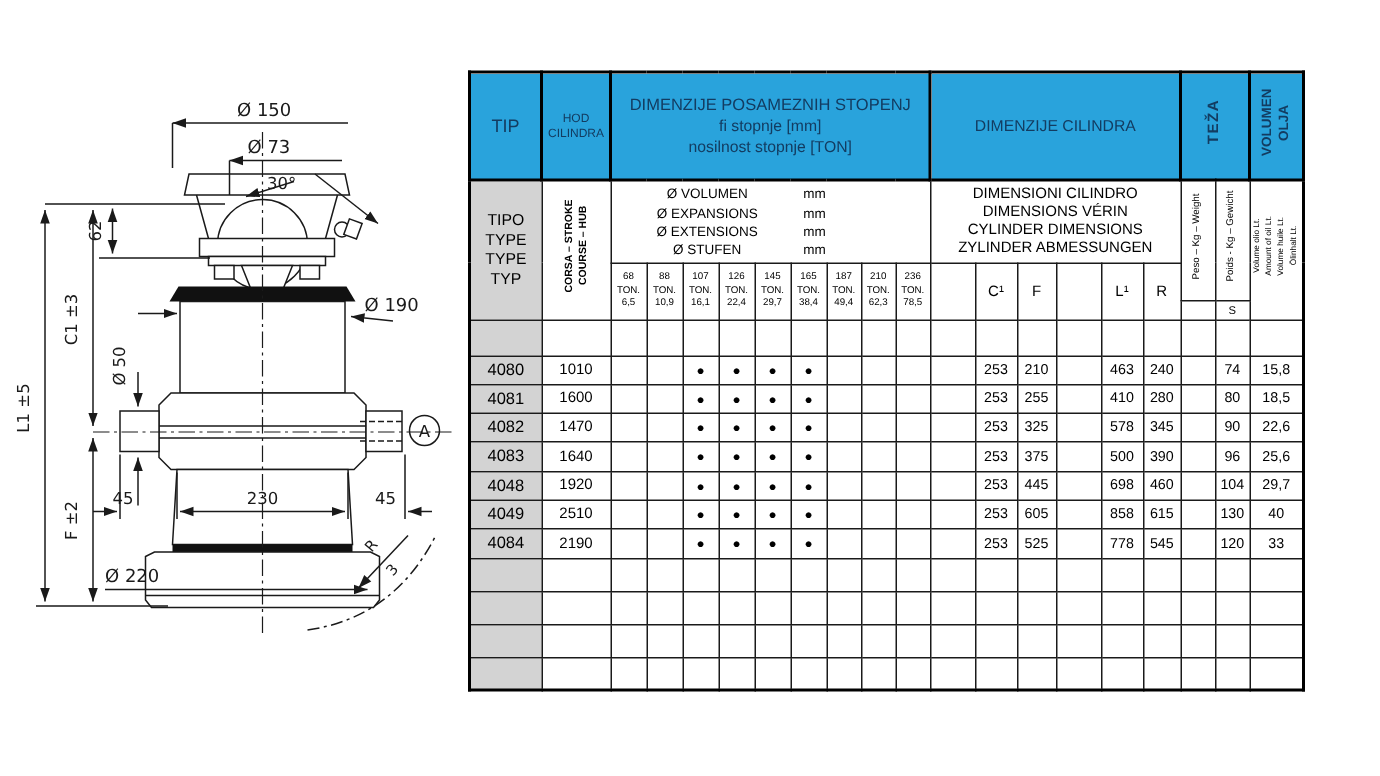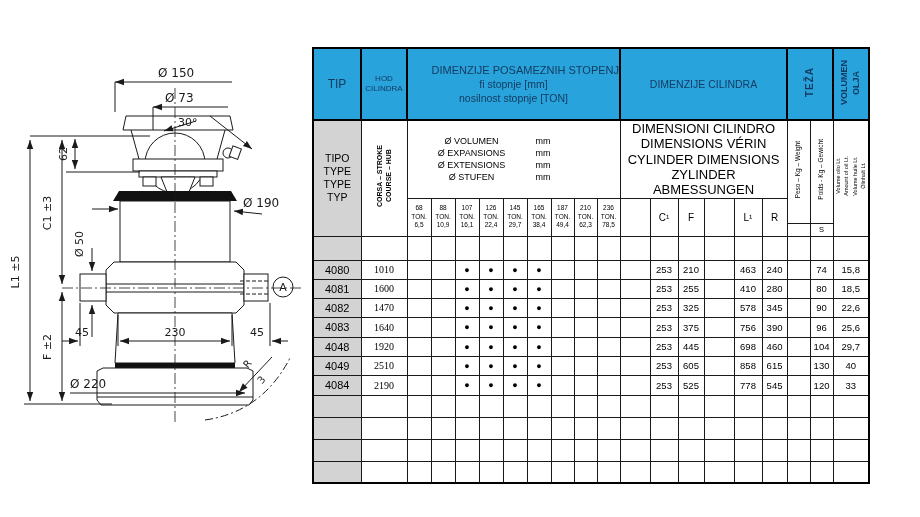--- a/index.html
+++ b/index.html
@@ -20,39 +20,39 @@
   table.spec th, table.spec td{
     border:1px solid #1a1a1a;padding:0;overflow:hidden;
     font-weight:normal;text-align:center;vertical-align:middle;
     background:#fff;
   }
   .b{background:#29a3dc !important;color:#133c61;font-weight:bold;border:2px solid #000 !important;}
   .g{background:#d3d3d3 !important;}
   .r-c td, .r-c th{border-bottom:2px solid #000;}
   .tip-h{font-size:12px;}
   .hod-h{font-size:8px;line-height:1.3;}
-  .stages-h .l1{font-size:11px;text-align:right;}
+  .stages-h .l1{font-size:11px;}
   .stages-h .l2{font-size:10.5px;margin-top:2px;}
   .cyl-h{font-size:10.5px;}
   .tipo{font-weight:bold;font-size:10.5px;line-height:1.25;}
   .sfil{text-align:left;font-size:9px;line-height:1.35;padding-left:6px;}
   .sline{display:flex;}
   .slab{width:128px;display:inline-block;}
-  .dimc{text-align:left;font-weight:bold;font-size:13px;line-height:1.18;padding-left:5px;}
+  .dimc{text-align:left;font-weight:bold;font-size:10px;line-height:1.18;padding-left:5px;}
   .ton{font-size:6.5px;line-height:1.3;}
   .dimcol{font-size:10px;margin-left:28px;}
   .scell{font-size:7.5px;}
   .vt{writing-mode:vertical-rl;transform:rotate(180deg);display:inline-block;line-height:1.35;}
   .teza{font-size:10px;font-weight:bold;letter-spacing:1px;}
   .volol{font-size:9px;font-weight:bold;line-height:1.3;}
   .corsa{font-size:7px;font-weight:bold;}
   .pkw{font-size:6.5px;}
   .voll{font-size:5.5px;line-height:1.5;}
   .tip-col{background:#d3d3d3 !important;font-weight:bold;font-size:11px;}
-  .hod-col{font-weight:bold;font-size:10px;font-family:Liberation Serif, serif;}
+  .hod-col{font-weight:bold;font-size:10px;}
   .num{font-size:9.5px;}
   .dot{font-size:9px;}
 </style>
 </head>
 <body>
 
 <svg id="drawing" viewBox="0 0 312 517">
   <defs>
     <marker id="me" markerWidth="10" markerHeight="8" refX="9" refY="4" orient="auto" markerUnits="userSpaceOnUse">
       <path d="M0,0.8 L9,4 L0,7.2 Z" fill="#1a1a1a"></path>
@@ -395,21 +395,21 @@
     <td class="dot">●</td>
     <td class="dot">●</td>
     <td class="dot">●</td>
     <td class="dot"></td>
     <td class="dot"></td>
     <td class="dot"></td>
     <td></td>
     <td class="num">253</td>
     <td class="num">375</td>
     <td></td>
-    <td class="num">756</td>
+    <td class="num">500</td>
     <td class="num">390</td>
     <td class="num"></td>
     <td class="num">96</td>
     <td class="num">25,6</td>
   </tr>
   <tr style="height:19px">
     <td class="tip-col">4048</td>
     <td class="hod-col">1920</td>
     <td class="dot"></td>
     <td class="dot"></td>

